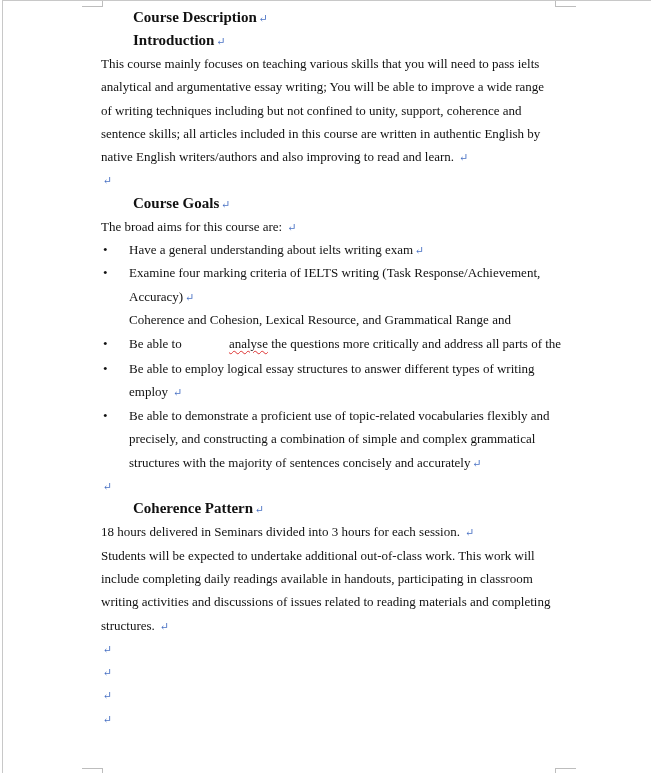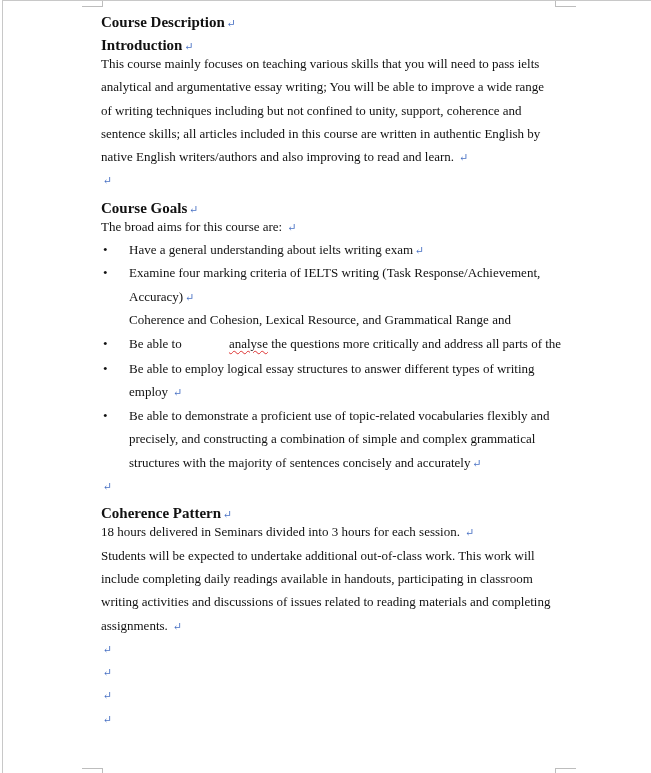--- a/index.html
+++ b/index.html
@@ -11,21 +11,21 @@
     .corner { position: absolute; width: 20px; height: 5px; border-color: #bdbdbd; border-style: solid; border-width: 0; }
     .corner.tl { left: 79px; top: 0; border-right-width: 1px; border-bottom-width: 1px; }
     .corner.tr { left: 552px; top: 0; border-left-width: 1px; border-bottom-width: 1px; }
     .corner.bl { left: 79px; top: 767px; border-right-width: 1px; border-top-width: 1px; }
     .corner.br { left: 552px; top: 767px; border-left-width: 1px; border-top-width: 1px; }
 
     .content {
       position: absolute; left: 98px; top: 5px; width: 460px;
       font-family: "Liberation Serif", "DejaVu Serif", serif; color: #111;
     }
-    .h { font-weight: bold; font-size: 15px; line-height: 32px; height: 23px; white-space: nowrap; }
+    .h { font-weight: bold; font-size: 15px; line-height: 23px; height: 23px; white-space: nowrap; margin-left: 32px; }
     .p { font-size: 13px; line-height: 23.3px; }
     .line { white-space: nowrap; height: 23.3px; }
     .mark { color: #4a72c4; font-size: 11px; font-weight: normal; margin-left: 2px; }
     .empty { height: 23.3px; font-size: 13px; line-height: 23.3px; }
     .bullet-item { position: relative; padding-left: 28px; }
     .bullet { position: absolute; left: 2px; top: 0; font-size: 13px; line-height: 23.3px; }
     .spell { text-decoration: underline wavy #d33; text-decoration-thickness: 1px; text-underline-offset: 2px; margin-left: 44px; }
     .gap1 { height: 1px; }
   </style>
 </head>
@@ -97,21 +97,21 @@
     <div class="h"><span>Coherence Pattern</span><span class="mark">↵</span></div>
 
     <div class="p">
         <div class="line"><span>18 hours delivered in Seminars divided into 3 hours for each session. </span><span class="mark">↵</span></div>
       </div>
 
     <div class="p">
       <div class="line">Students will be expected to undertake additional out-of-class work. This work will</div>
       <div class="line">include completing daily readings available in handouts, participating in classroom</div>
       <div class="line">writing activities and discussions of issues related to reading materials and completing</div>
-      <div class="line"><span>assignments. </span><span class="mark">↵</span></div>
+      <div class="line"><span>structures. </span><span class="mark">↵</span></div>
     </div>
 
     <div class="empty"><span class="mark">↵</span></div>
     <div class="empty"><span class="mark">↵</span></div>
     <div class="empty"><span class="mark">↵</span></div>
     <div class="empty"><span class="mark">↵</span></div>
   </div>
 </div>
 
 </body></html>

